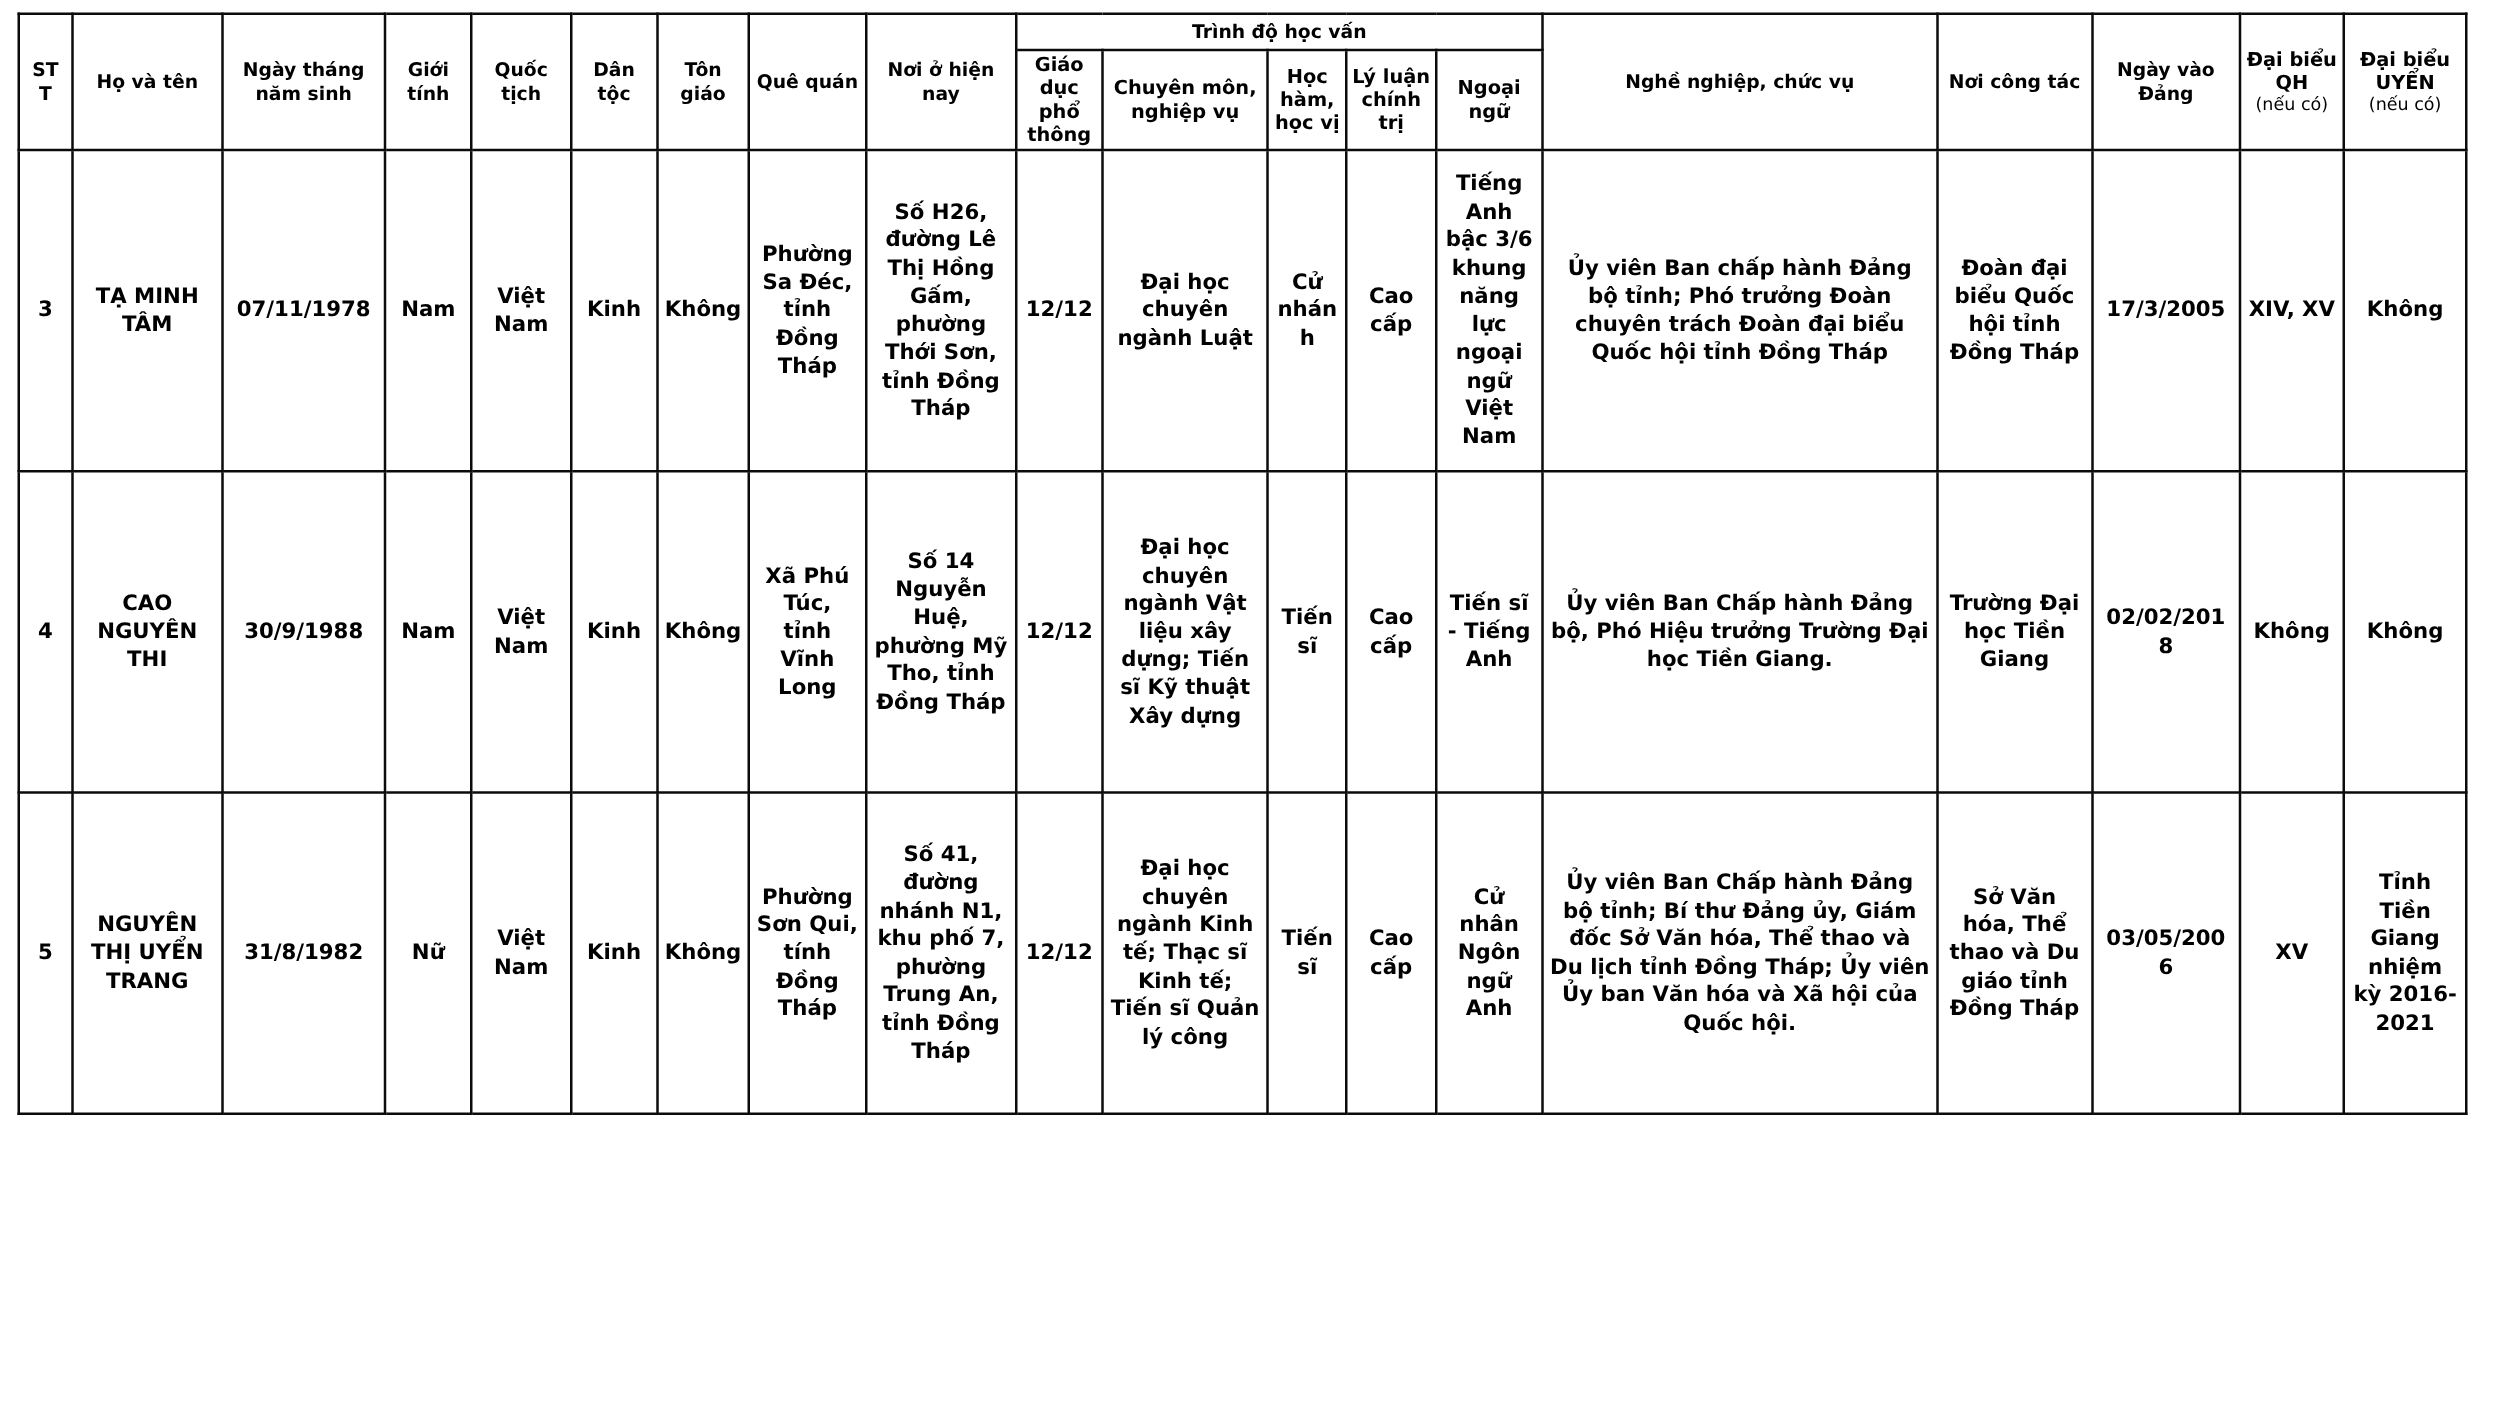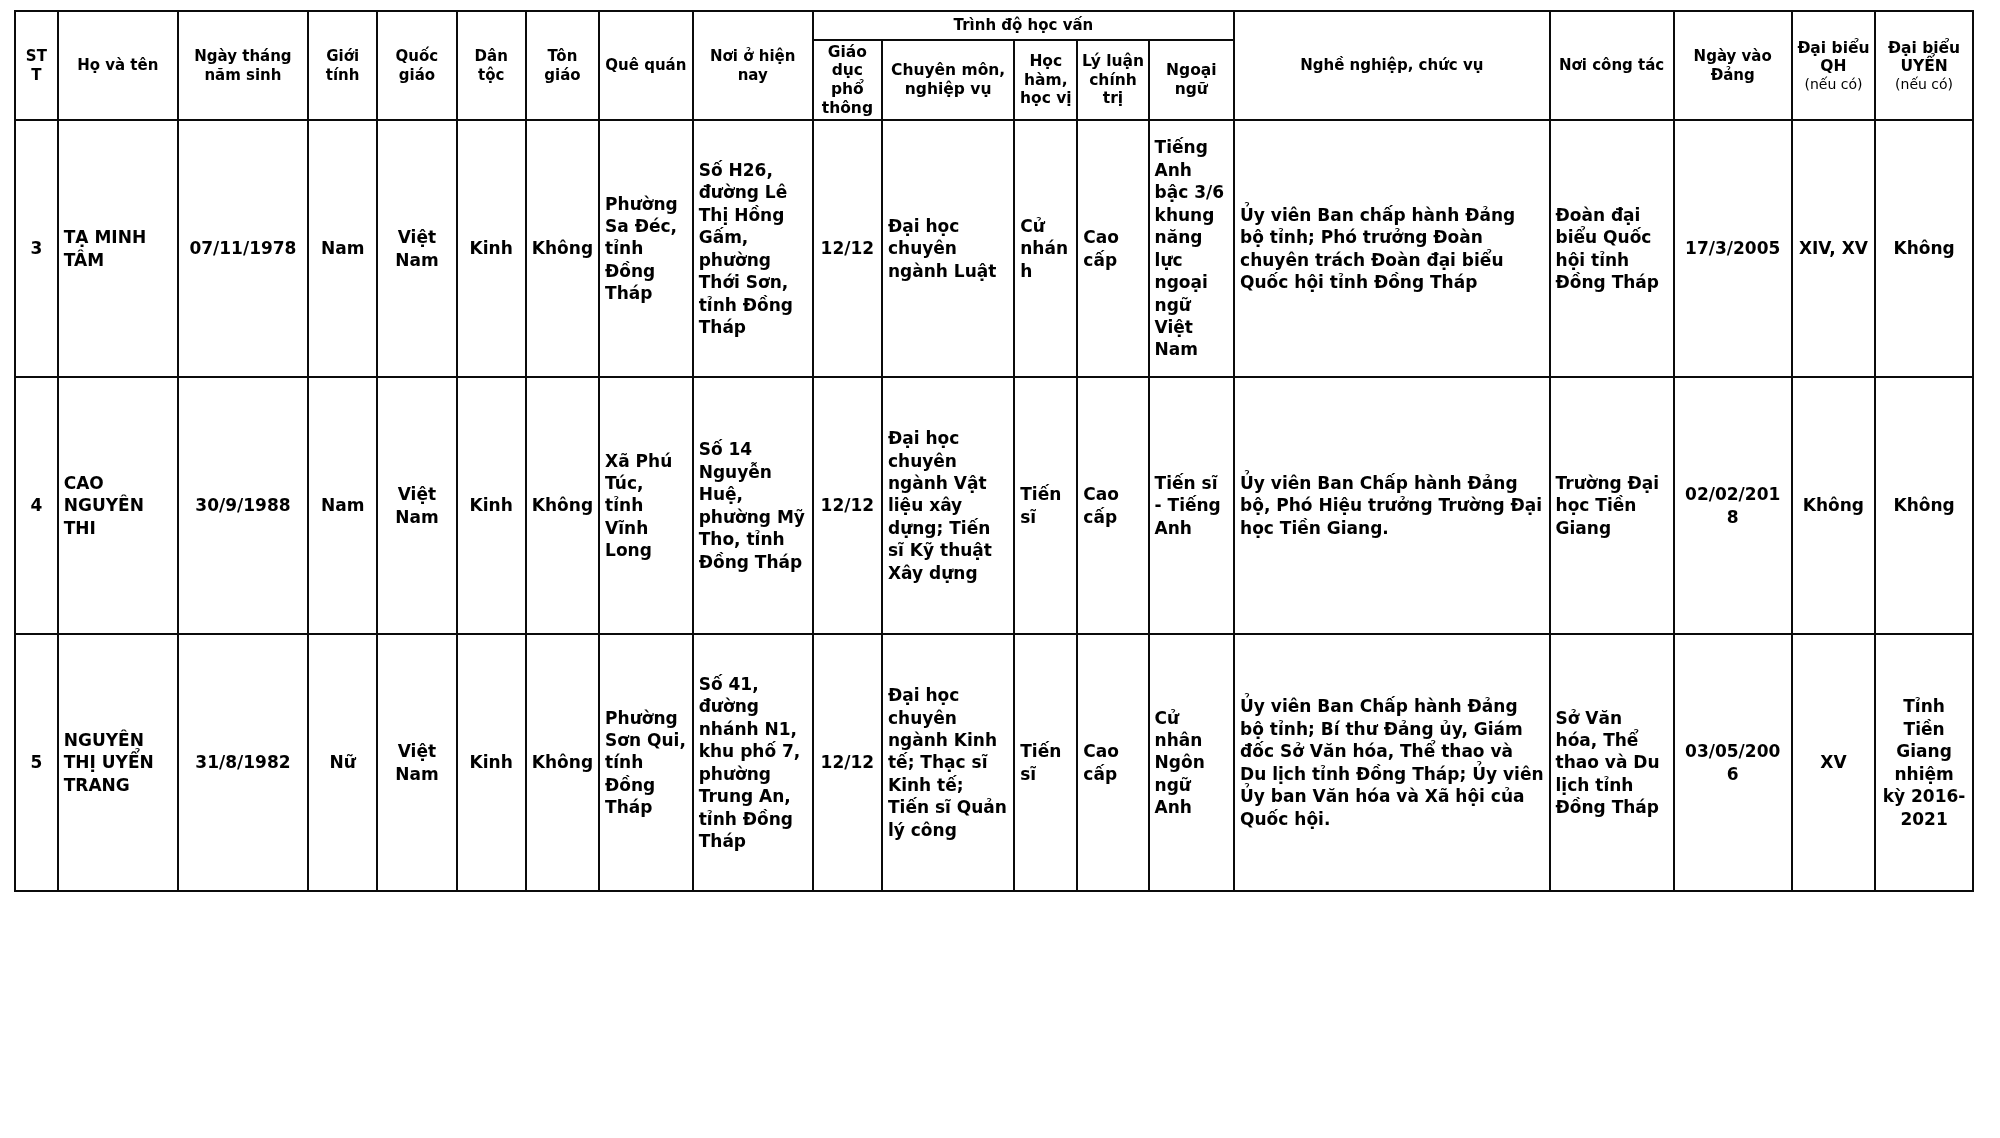--- a/index.html
+++ b/index.html
@@ -46,21 +46,21 @@
   }
   thead th.tight {
     font-size: 15.5px;
     line-height: 1.2;
     padding: 2px 2px;
   }
   tbody td {
     height: 247px;
   }
   td.c { text-align: center; }
-  td.l { text-align: left; }
+  td.l { text-align: center; }
   
   col.c0 { width: 42px; }
   col.c1 { width: 118px; }
   col.c2 { width: 128px; }
   col.c3 { width: 68px; }
   col.c4 { width: 78px; }
   col.c5 { width: 68px; }
   col.c6 { width: 72px; }
   col.c7 { width: 92px; }
   col.c8 { width: 118px; }
@@ -102,21 +102,21 @@
         <col class="c17">
         <col class="c18">
     </colgroup>
     <thead>
       <tr>
         <th rowspan="2">ST
 T</th>
         <th rowspan="2">Họ và tên</th>
         <th rowspan="2">Ngày tháng năm sinh</th>
         <th rowspan="2">Giới tính</th>
-        <th rowspan="2">Quốc giáo</th>
+        <th rowspan="2">Quốc tịch</th>
         <th rowspan="2">Dân tộc</th>
         <th rowspan="2">Tôn giáo</th>
         <th rowspan="2">Quê quán</th>
         <th rowspan="2">Nơi ở hiện nay</th>
         <th colspan="5">Trình độ học vấn</th>
         <th rowspan="2">Nghề nghiệp, chức vụ</th>
         <th rowspan="2">Nơi công tác</th>
         <th rowspan="2">Ngày vào Đảng</th>
         <th rowspan="2" class="tight">
           <span>Đại biểu</span>
@@ -189,20 +189,20 @@
         <td class="c">Kinh</td>
         <td class="c">Không</td>
         <td class="l">Phường Sơn Qui, tính Đồng Tháp</td>
         <td class="l">Số 41, đường nhánh N1, khu phố 7, phường Trung An, tỉnh Đồng Tháp</td>
         <td class="c">12/12</td>
         <td class="l">Đại học chuyên ngành Kinh tế; Thạc sĩ Kinh tế; Tiến sĩ Quản lý công</td>
         <td class="l">Tiến sĩ</td>
         <td class="l">Cao cấp</td>
         <td class="l">Cử nhân Ngôn ngữ Anh</td>
         <td class="l">Ủy viên Ban Chấp hành Đảng bộ tỉnh; Bí thư Đảng ủy, Giám đốc Sở Văn hóa, Thể thao và Du lịch tỉnh Đồng Tháp; Ủy viên Ủy ban Văn hóa và Xã hội của Quốc hội.</td>
-        <td class="l">Sở Văn hóa, Thể thao và Du lịch tỉnh Đồng Tháp</td>
+        <td class="l">Sở Văn hóa, Thể thao và Du giáo tỉnh Đồng Tháp</td>
         <td class="c">03/05/2006</td>
         <td class="c">XV</td>
         <td class="c">Tỉnh Tiền Giang nhiệm kỳ 2016-2021</td>
       </tr>
     </tbody>
   </table>
 </div>
 
 </body></html>

